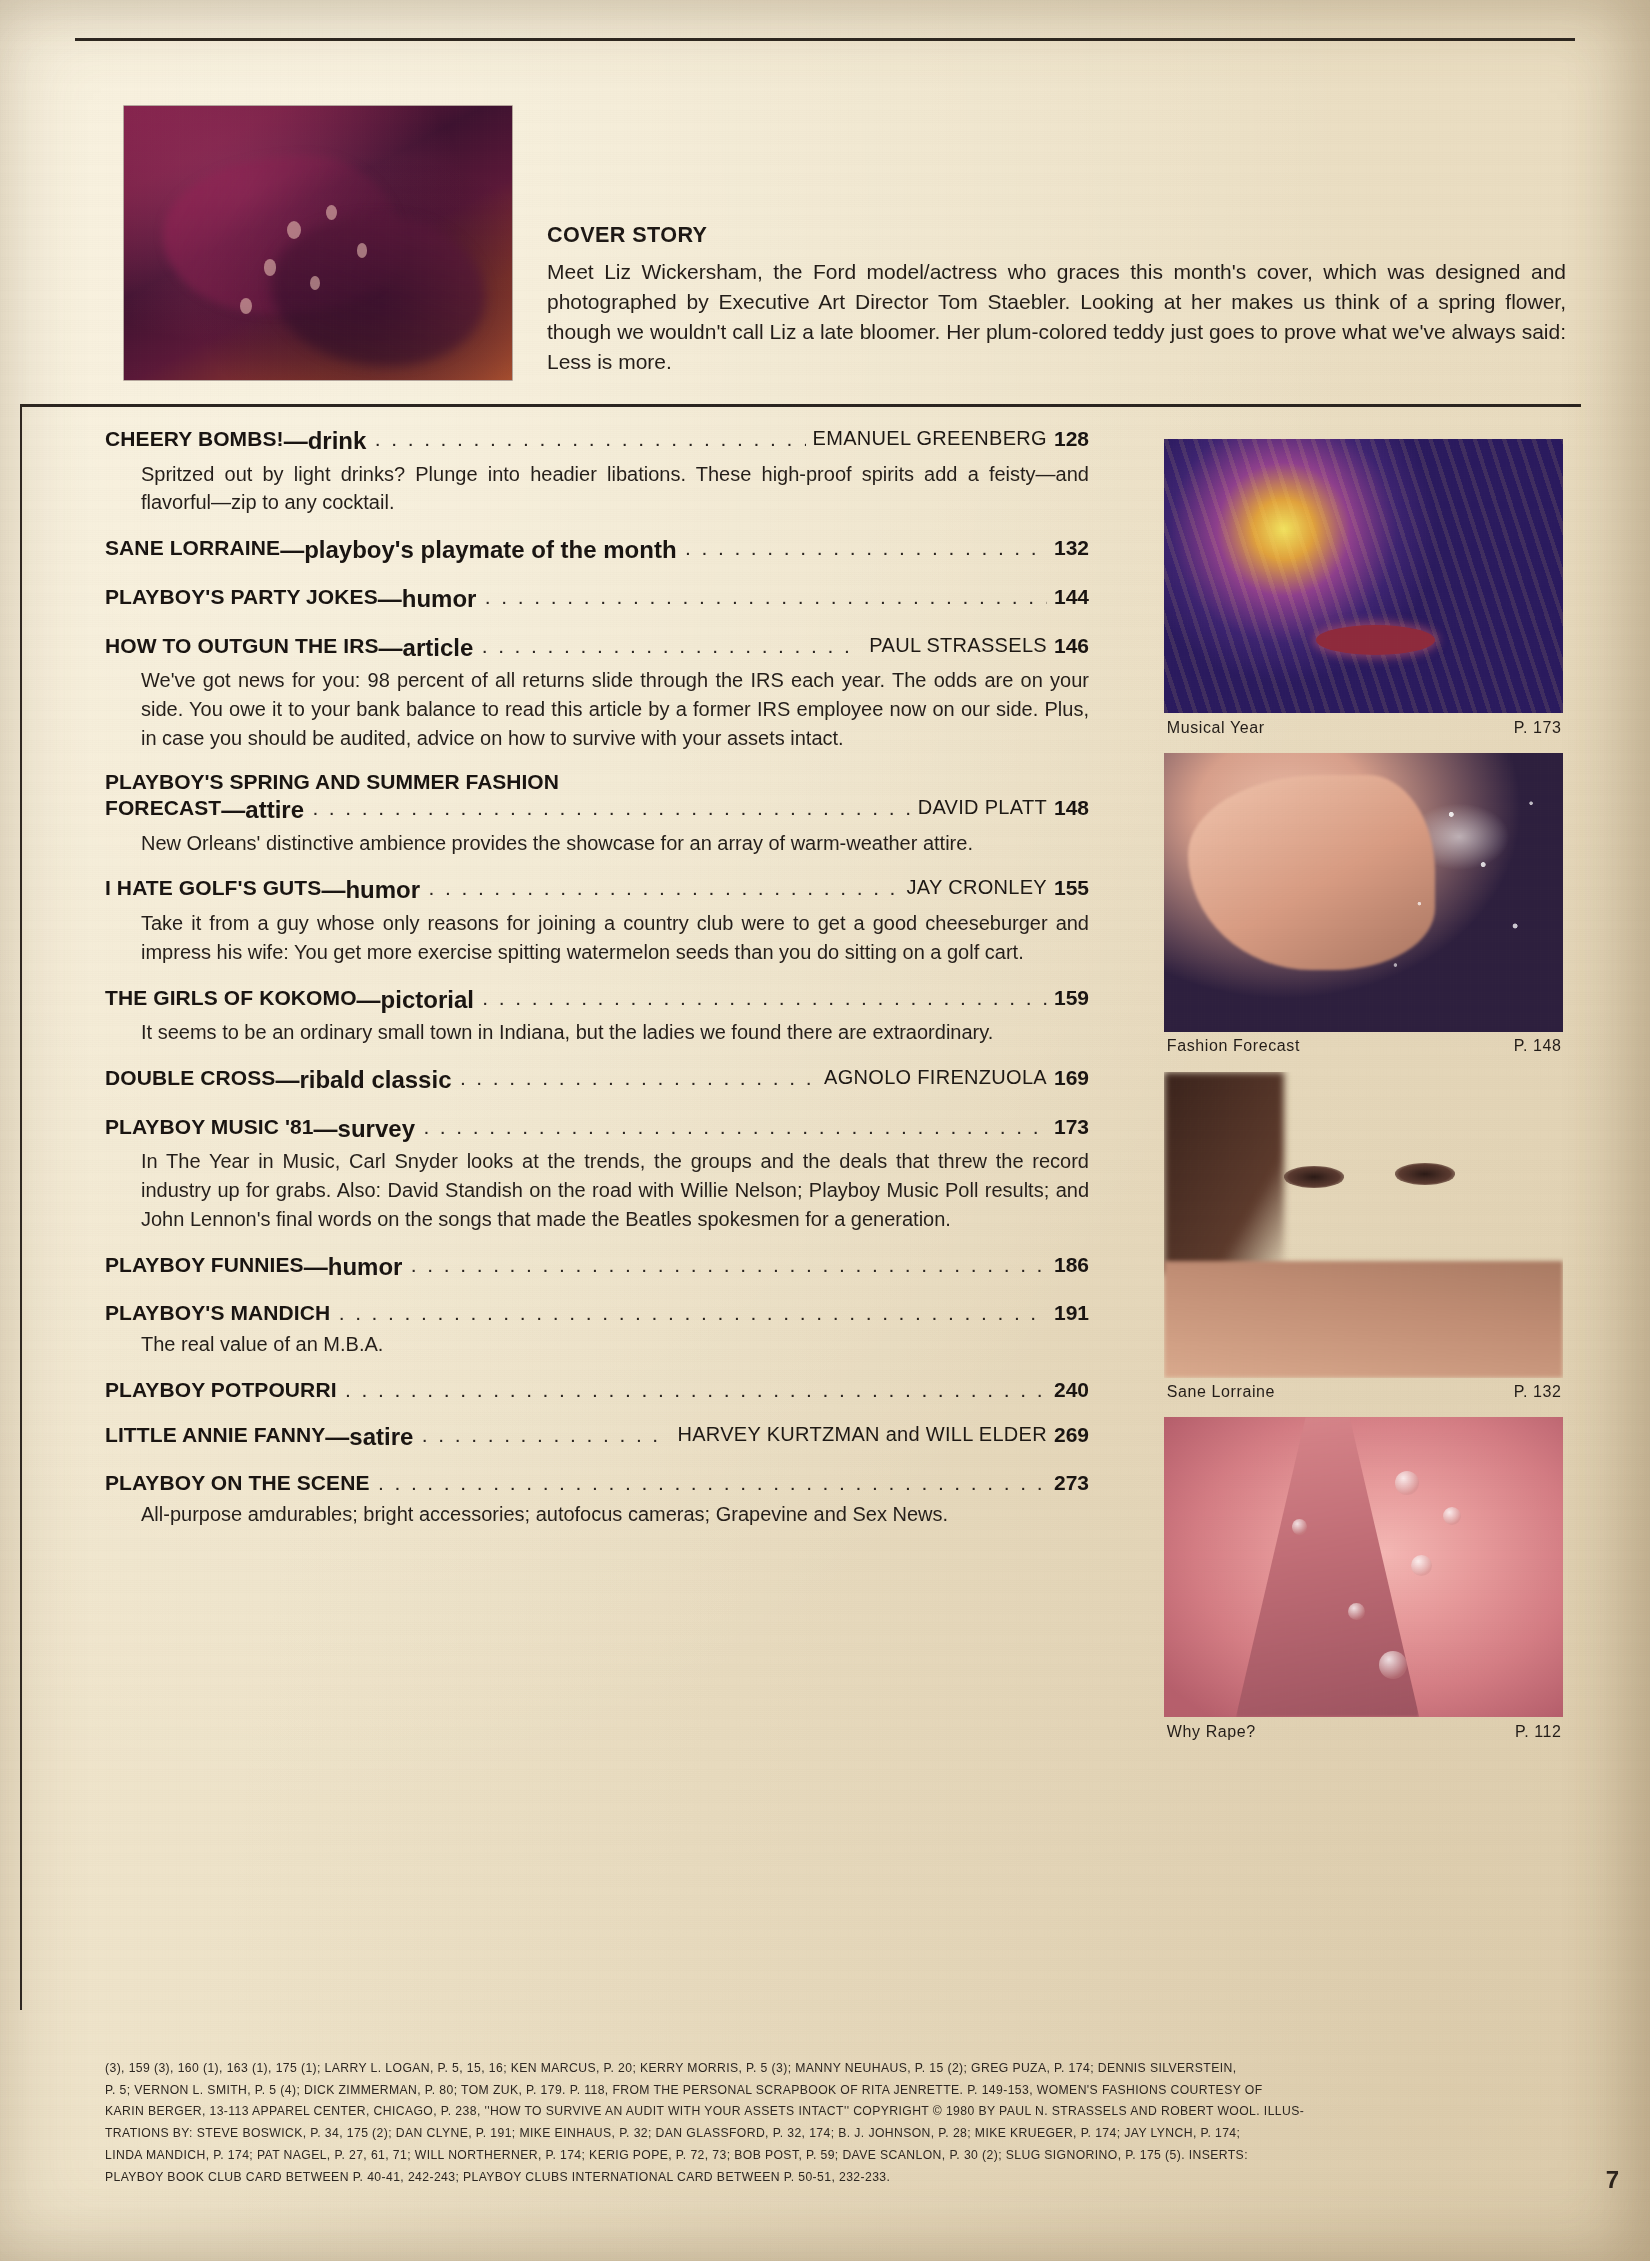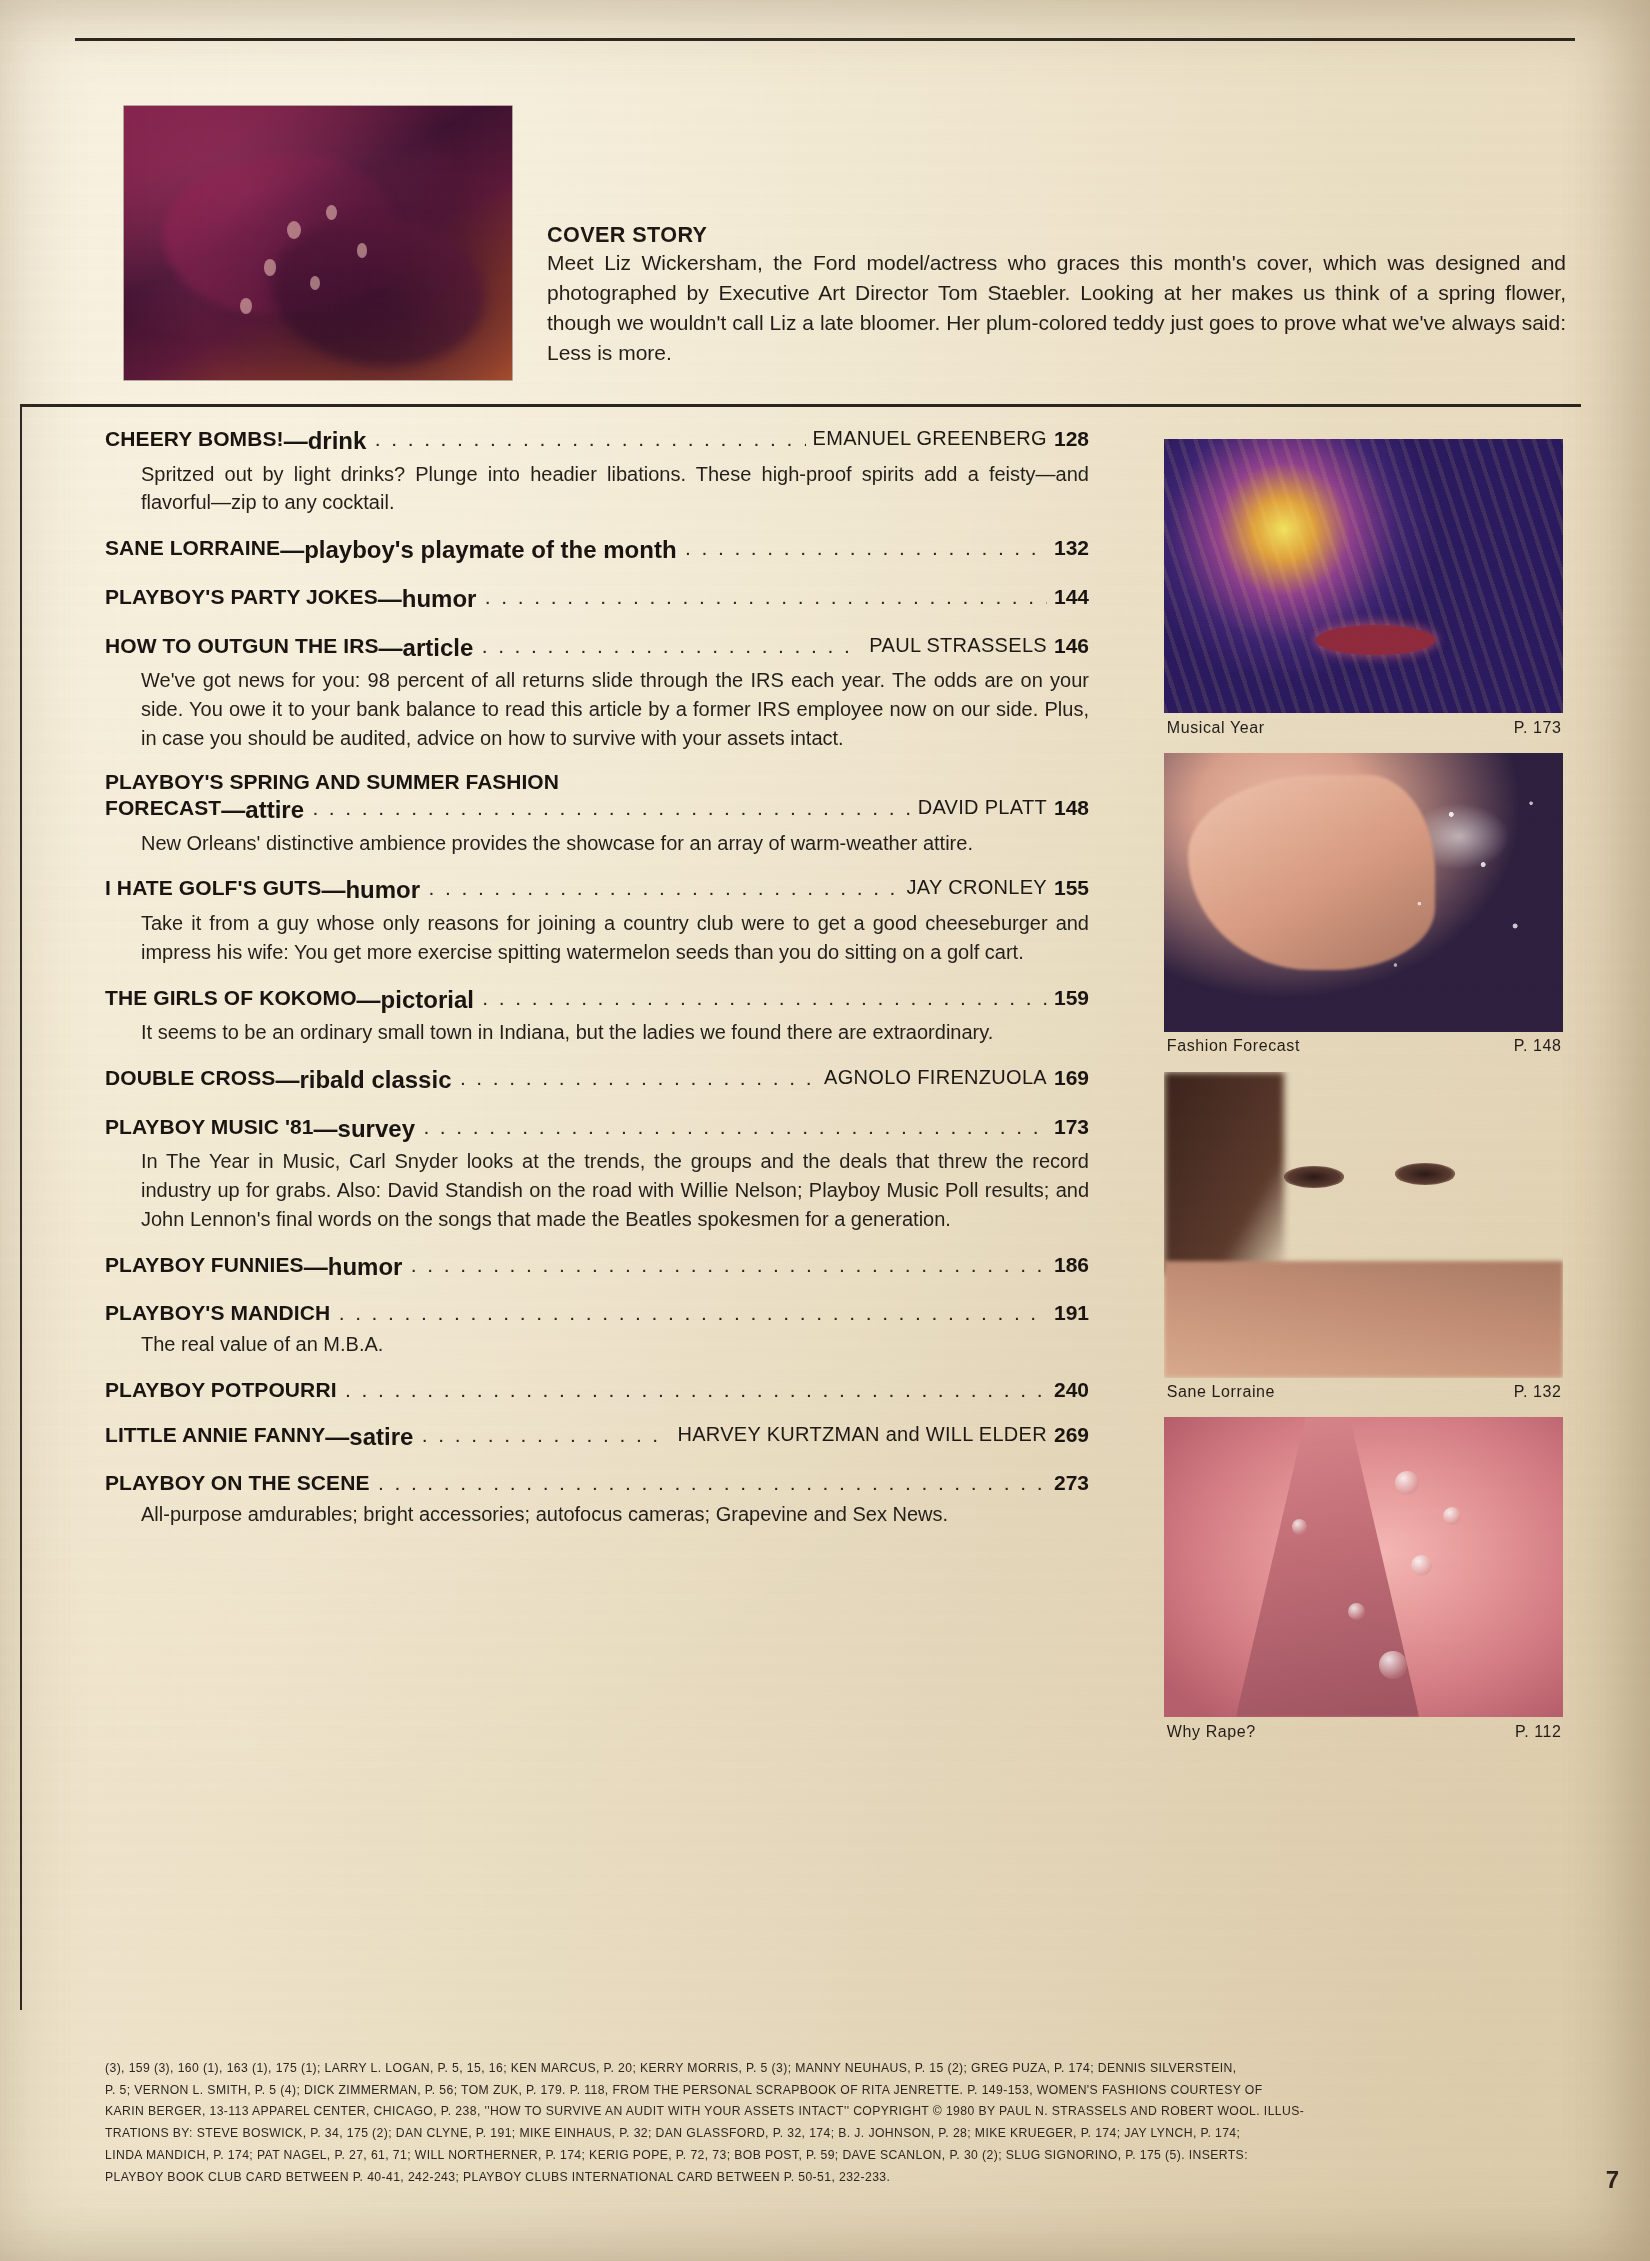--- a/index.html
+++ b/index.html
@@ -90,20 +90,21 @@
   }
 
   .cover-text {
     position: absolute;
     left: 547px; top: 222px; width: 1019px;
   }
   .cover-head {
     font-weight: bold;
     font-size: 21.6px;
     letter-spacing: 0.4px;
+    margin-bottom: 9px;
     color: #1d1815;
   }
   .cover-body {
     font-size: 21px;
     line-height: 1.43;
     text-align: justify;
     color: #231d19;
   }
 
   
@@ -518,21 +519,21 @@
       </div>
       <div class="ph-cap">
         <span>Why Rape?</span>
         <span>P. 112</span>
       </div>
     </div>
   </div>
 
   <div class="credits">
       <div>(3), 159 (3), 160 (1), 163 (1), 175 (1); LARRY L. LOGAN, P. 5, 15, 16; KEN MARCUS, P. 20; KERRY MORRIS, P. 5 (3); MANNY NEUHAUS, P. 15 (2); GREG PUZA, P. 174; DENNIS SILVERSTEIN,</div>
-      <div>P. 5; VERNON L. SMITH, P. 5 (4); DICK ZIMMERMAN, P. 56; TOM ZUK, P. 179. P. 118, FROM THE PERSONAL SCRAPBOOK OF RITA JENRETTE. P. 149-153, WOMEN'S FASHIONS COURTESY OF</div>
+      <div>P. 5; VERNON L. SMITH, P. 5 (4); DICK ZIMMERMAN, P. 80; TOM ZUK, P. 179. P. 118, FROM THE PERSONAL SCRAPBOOK OF RITA JENRETTE. P. 149-153, WOMEN'S FASHIONS COURTESY OF</div>
       <div>KARIN BERGER, 13-113 APPAREL CENTER, CHICAGO, P. 238, ''HOW TO SURVIVE AN AUDIT WITH YOUR ASSETS INTACT'' COPYRIGHT © 1980 BY PAUL N. STRASSELS AND ROBERT WOOL. ILLUS-</div>
       <div>TRATIONS BY: STEVE BOSWICK, P. 34, 175 (2); DAN CLYNE, P. 191; MIKE EINHAUS, P. 32; DAN GLASSFORD, P. 32, 174; B. J. JOHNSON, P. 28; MIKE KRUEGER, P. 174; JAY LYNCH, P. 174;</div>
       <div>LINDA MANDICH, P. 174; PAT NAGEL, P. 27, 61, 71; WILL NORTHERNER, P. 174; KERIG POPE, P. 72, 73; BOB POST, P. 59; DAVE SCANLON, P. 30 (2); SLUG SIGNORINO, P. 175 (5). INSERTS:</div>
       <div>PLAYBOY BOOK CLUB CARD BETWEEN P. 40-41, 242-243; PLAYBOY CLUBS INTERNATIONAL CARD BETWEEN P. 50-51, 232-233.</div>
     </div>
 
   <div class="folio">7</div>
 
   <div class="grain"></div>
   <div class="edge-shadow"></div>

